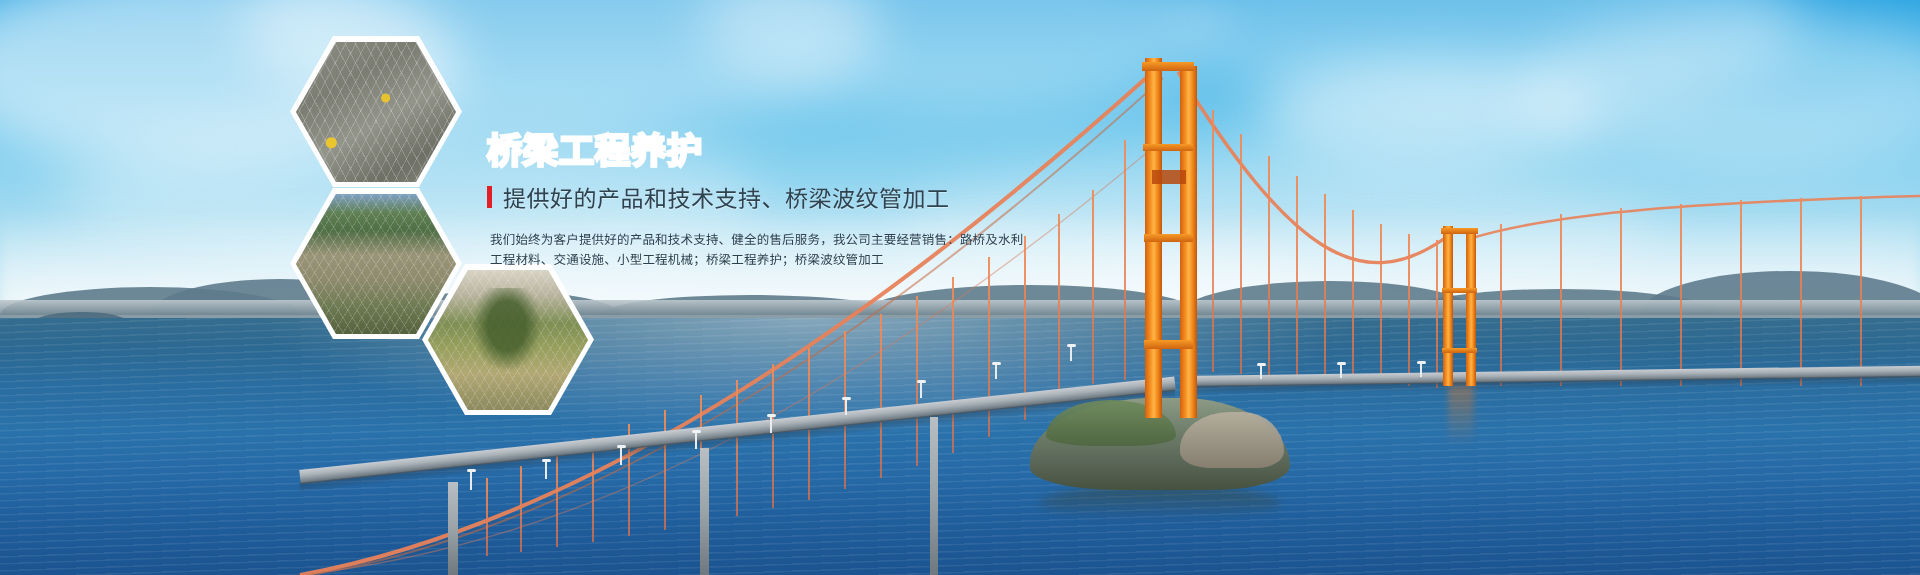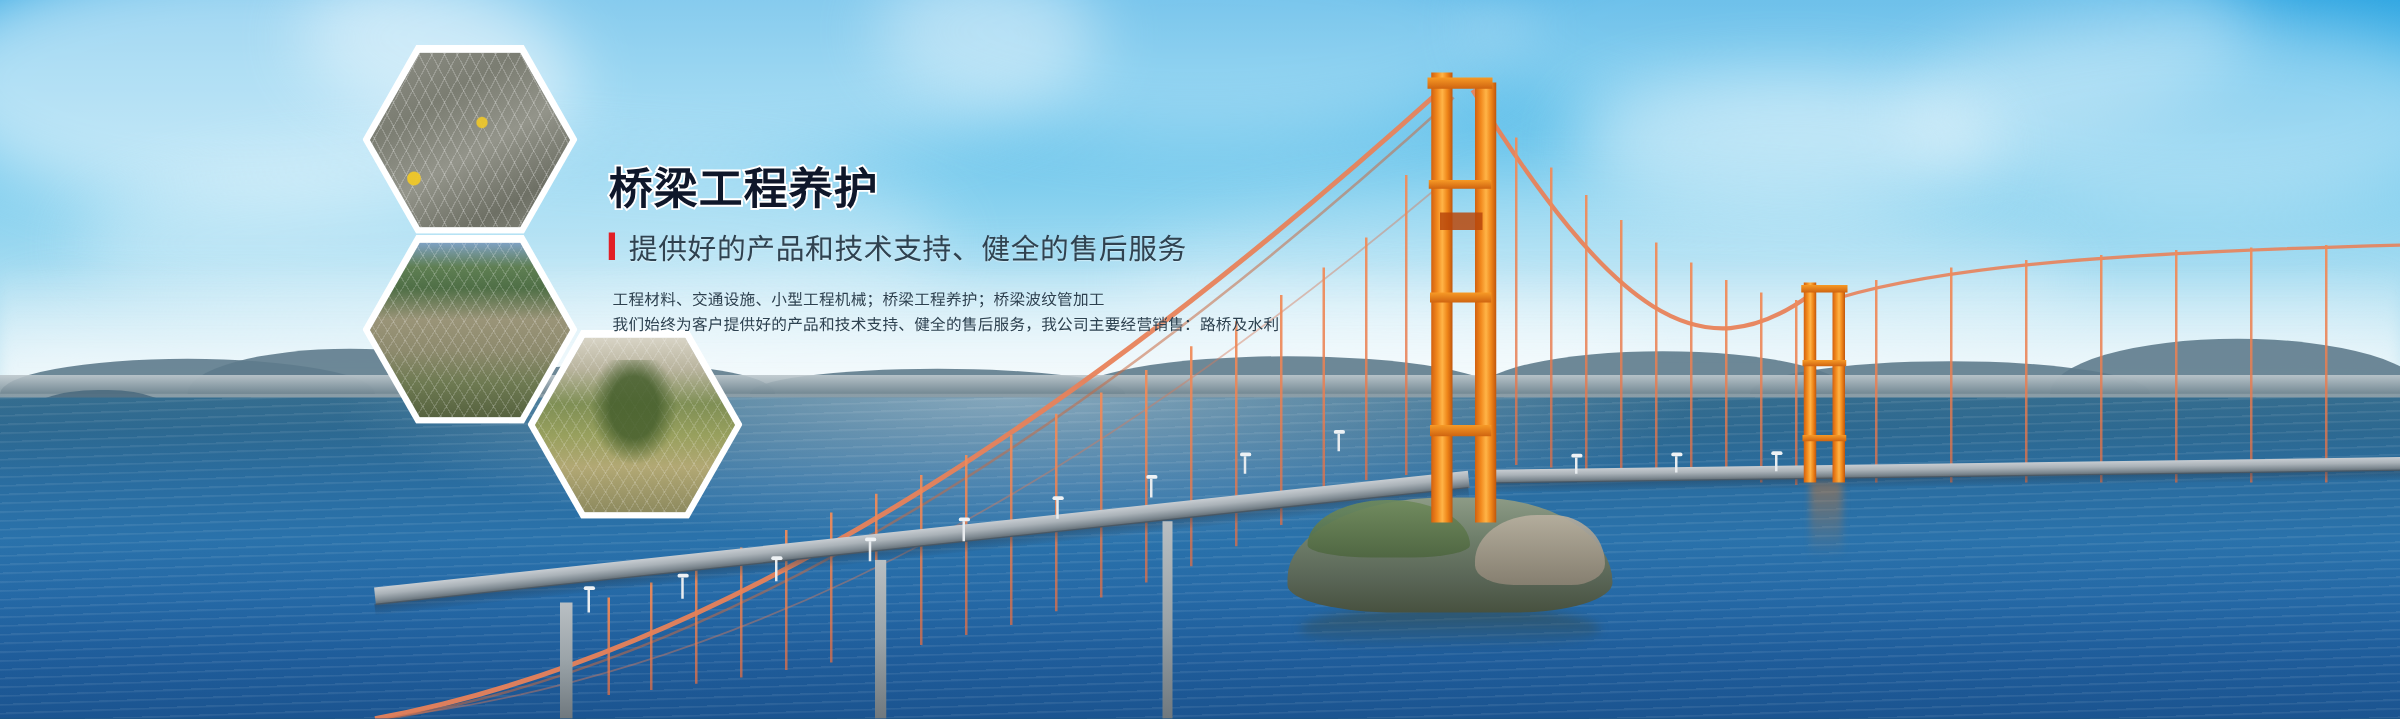--- a/index.html
+++ b/index.html
@@ -202,21 +202,21 @@
   .copy{
     position:absolute; left:487px; top:122px; width:640px;
   }
   .headline{
     display:flex; align-items:baseline; gap:16px;
     height:46px;
     white-space:nowrap;
   }
   .h-main{
     font-size:35px; font-weight:bold; letter-spacing:1px;
-    color:#0f172a;
+    color:#ffffff;
     -webkit-text-stroke:3px #ffffff;
     paint-order:stroke fill;
     text-shadow:0 1px 0 rgba(255,255,255,.6);
   }
   .h-sub{
     font-size:29px; font-weight:bold; letter-spacing:.5px;
     color:#2b3a44;
     -webkit-text-stroke:2.5px #ffffff;
     paint-order:stroke fill;
   }
@@ -417,22 +417,22 @@
   </div>
 
   <div class="copy">
 
     <div class="headline">
       <span class="h-main">桥梁工程养护</span>
     </div>
 
     <div class="subline">
       <span class="redbar"></span>
-      <span class="sub-text">提供好的产品和技术支持、健全的售后服务</span>
+      <span class="sub-text">提供好的产品和技术支持、桥梁波纹管加工</span>
     </div>
 
     <div class="para">
+      <div>我们始终为客户提供好的产品和技术支持、健全的售后服务，我公司主要经营销售：路桥及水利</div>
       <div>工程材料、交通设施、小型工程机械；桥梁工程养护；桥梁波纹管加工</div>
-      <div>我们始终为客户提供好的产品和技术支持、健全的售后服务，我公司主要经营销售：路桥及水利</div>
     </div>
   </div>
 
 </div>
 
 </body></html>

